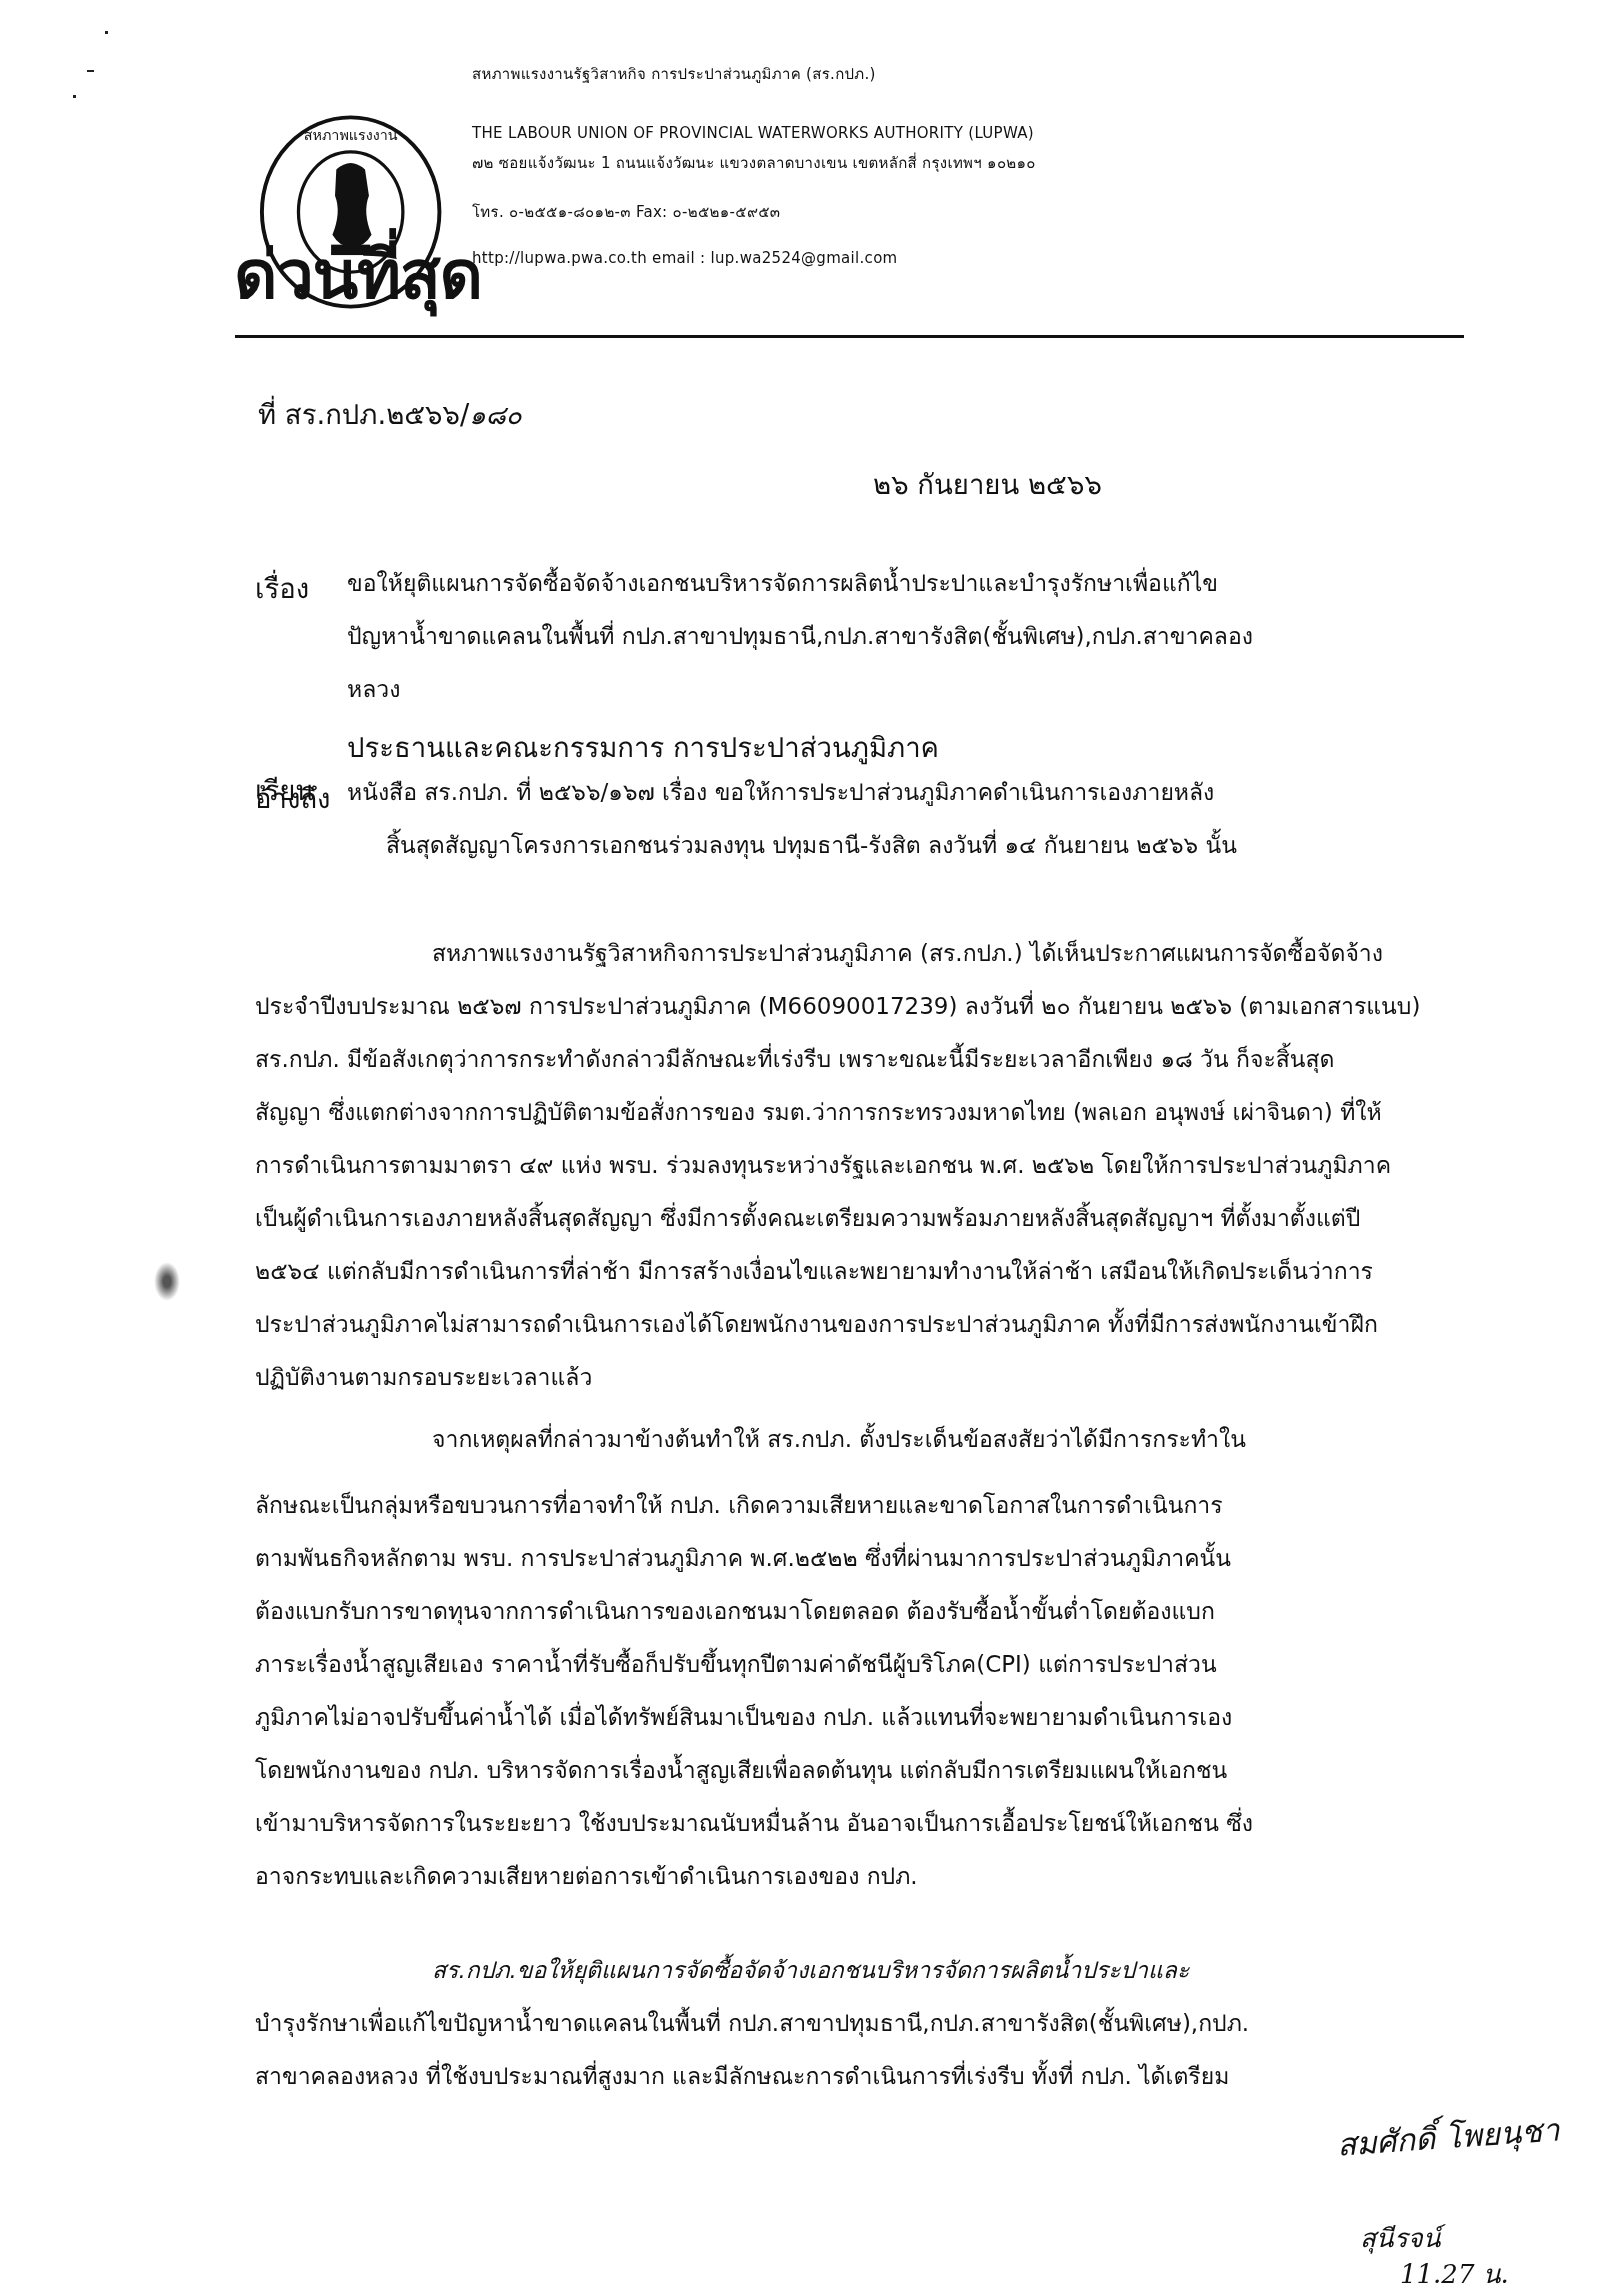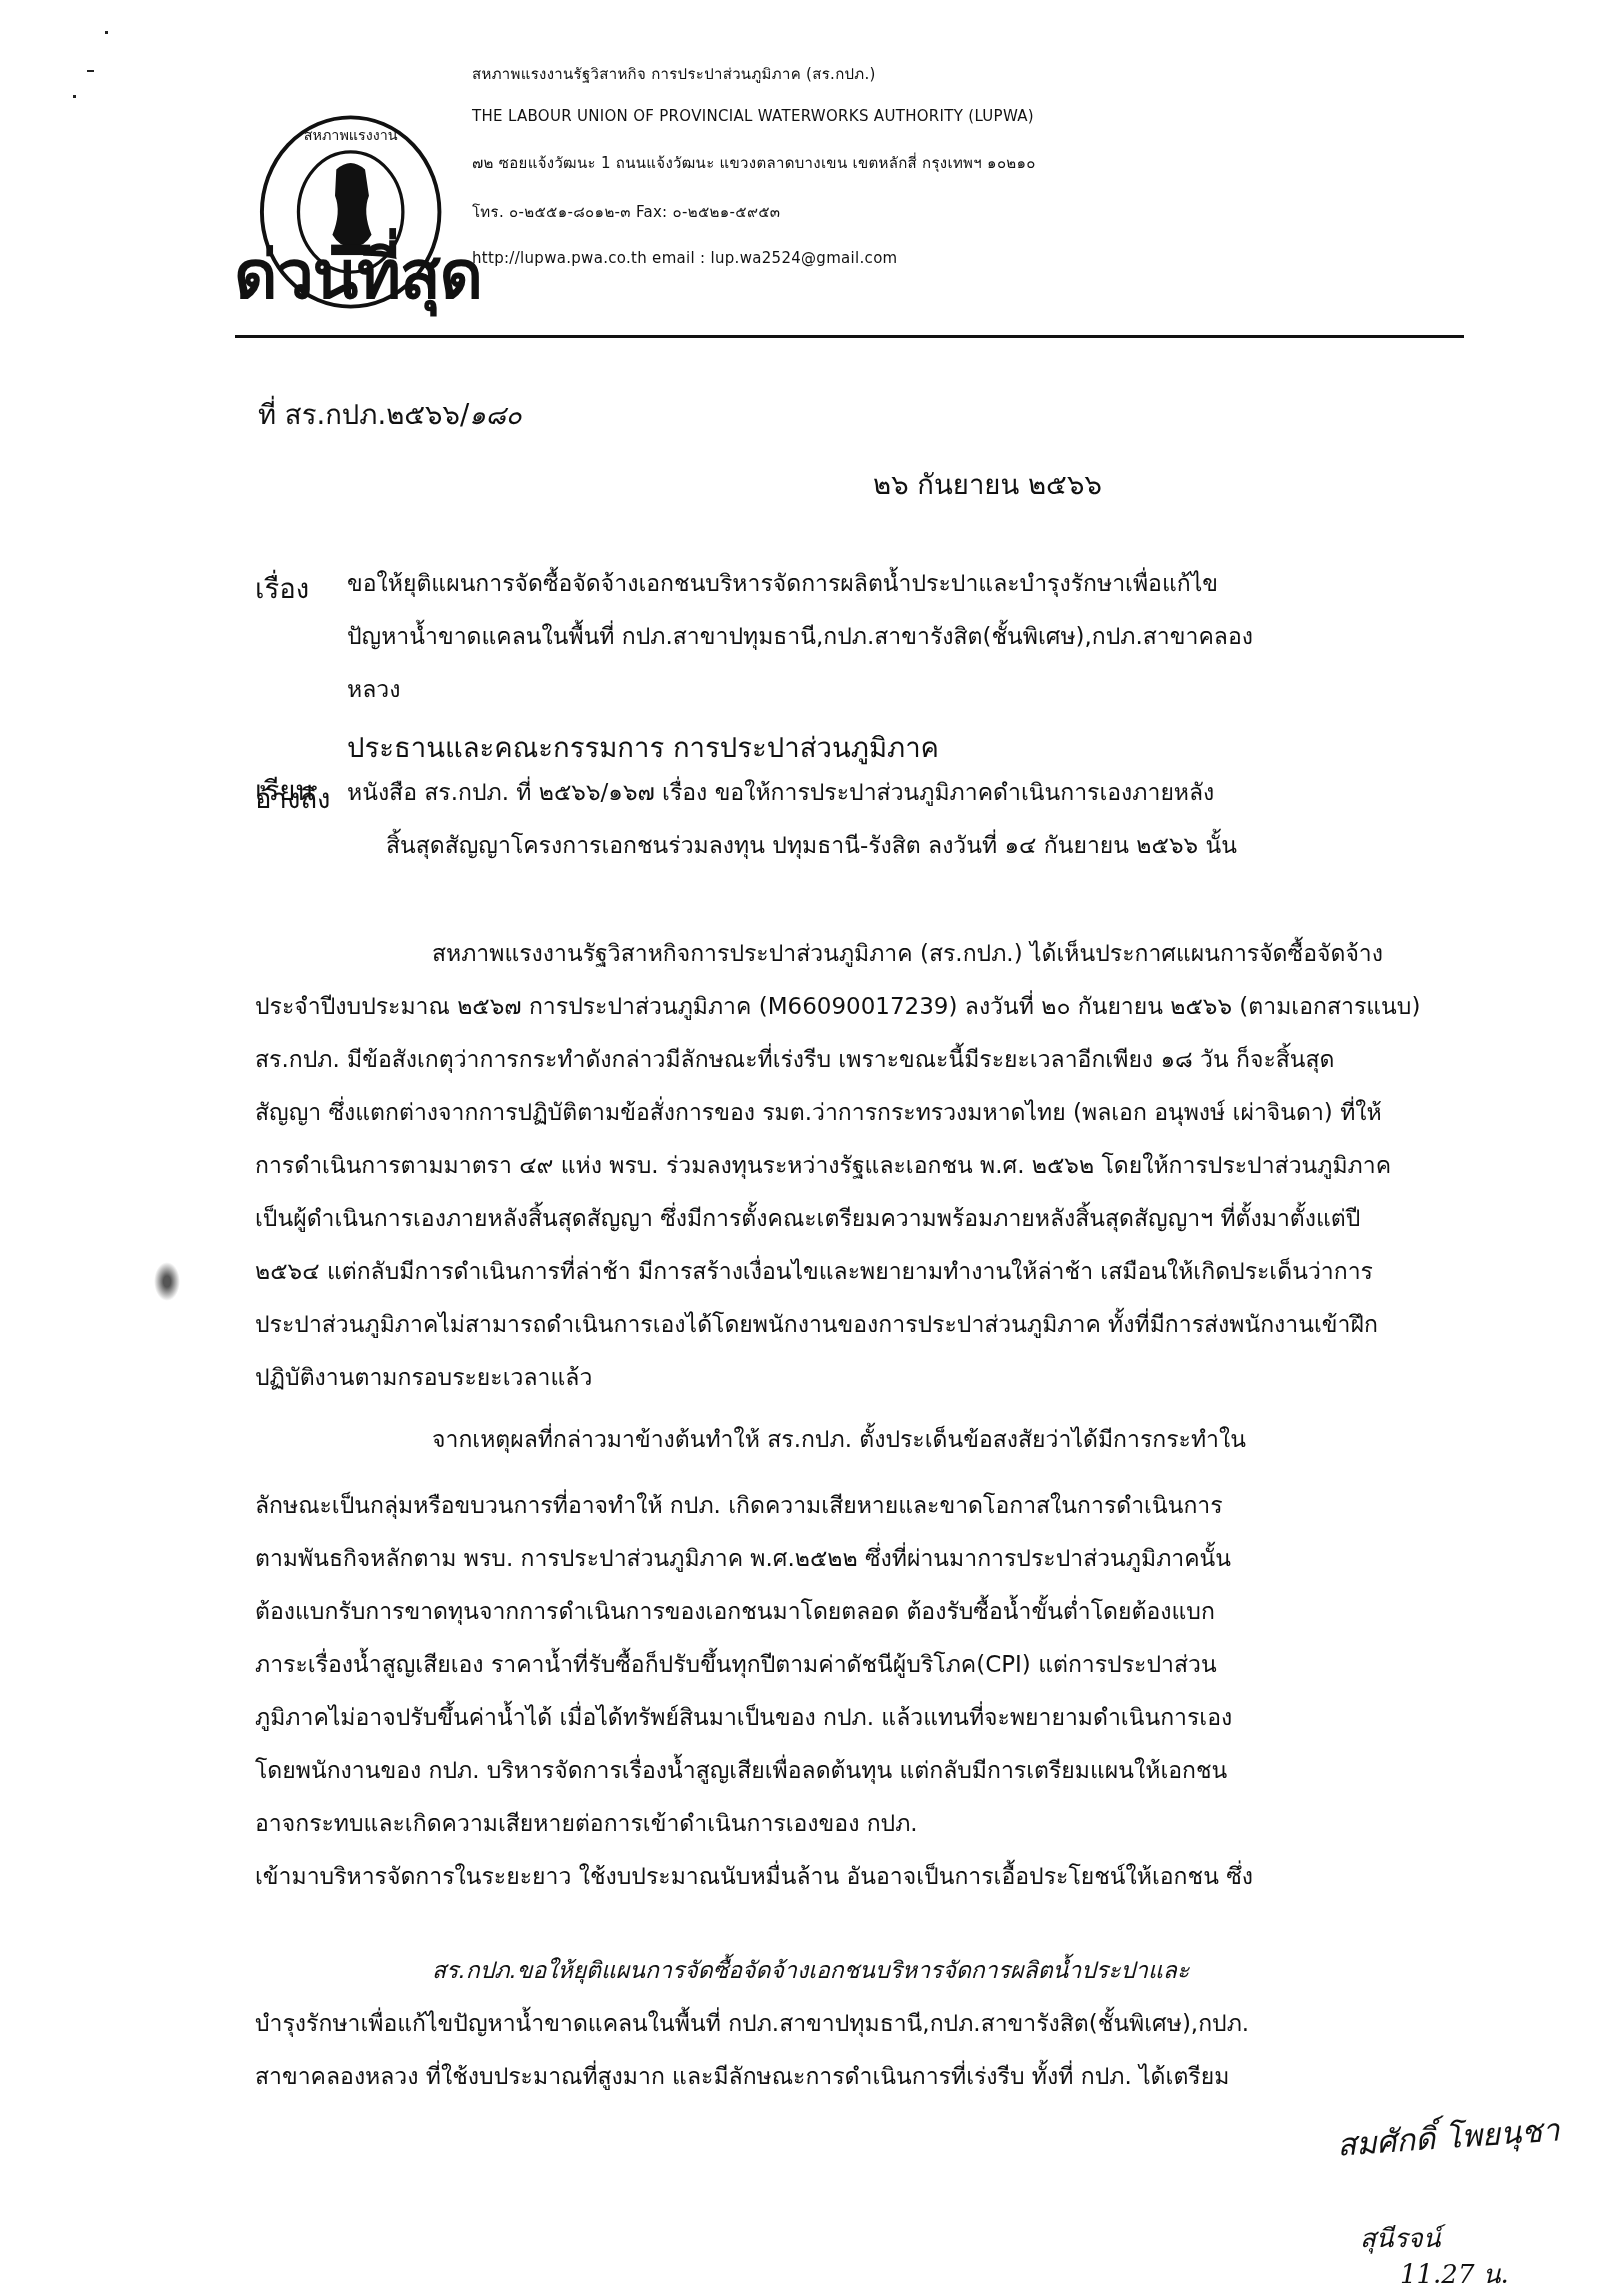--- a/index.html
+++ b/index.html
@@ -27,21 +27,21 @@
     <ellipse cx="142" cy="150" rx="136" ry="145" fill="none" stroke="#111" stroke-width="6"></ellipse>
     <ellipse cx="142" cy="150" rx="80" ry="92" fill="none" stroke="#111" stroke-width="5"></ellipse>
     <path d="M120 85 q22 -20 44 0 l6 40 q-10 25 4 60 q-12 20 -30 18 q-18 2 -30 -18 q14 -35 4 -60z" fill="#111"></path>
     <rect x="112" y="200" width="60" height="16" fill="#111"></rect>
     <text x="142" y="40" font-size="22" text-anchor="middle" fill="#111" font-family="DejaVu Sans, sans-serif">สหภาพแรงงาน</text>
   </svg>
 </div>
 <div class="urgent">ด่วนที่สุด</div>
 
 <div class="abs hdr" style="left:472px; top:62px;">สหภาพแรงงานรัฐวิสาหกิจ การประปาส่วนภูมิภาค (สร.กปภ.)</div>
-<div class="abs hdr" style="left:472px; top:107px;">THE LABOUR UNION OF PROVINCIAL WATERWORKS AUTHORITY (LUPWA)</div>
+<div class="abs hdr" style="left:472px; top:124px;">THE LABOUR UNION OF PROVINCIAL WATERWORKS AUTHORITY (LUPWA)</div>
 <div class="abs hdr" style="left:472px; top:151px;">๗๒ ซอยแจ้งวัฒนะ 1 ถนนแจ้งวัฒนะ แขวงตลาดบางเขน เขตหลักสี่ กรุงเทพฯ ๑๐๒๑๐</div>
 <div class="abs hdr" style="left:472px; top:200px;">โทร. ๐-๒๕๕๑-๘๐๑๒-๓  Fax: ๐-๒๕๒๑-๕๙๕๓</div>
 <div class="abs hdr" style="left:472px; top:249px;">http://lupwa.pwa.co.th  email : lup.wa2524@gmail.com</div>
 <div class="rule"></div>
 
 <div class="abs body-text" style="left:258px; top:392px;">
   <span>ที่ สร.กปภ.๒๕๖๖/</span><span class="note">๑๘๐</span>
 </div>
 
 <div class="abs body-text" style="left:873px; top:462px;">๒๖ กันยายน ๒๕๖๖</div>
@@ -75,22 +75,22 @@
 </div>
 
 <div class="para" style="top:1413px;">
   <span class="ln" style="padding-left:177px; margin-bottom:13px;">จากเหตุผลที่กล่าวมาข้างต้นทำให้ สร.กปภ. ตั้งประเด็นข้อสงสัยว่าได้มีการกระทำใน</span>
   <span class="ln">ลักษณะเป็นกลุ่มหรือขบวนการที่อาจทำให้ กปภ. เกิดความเสียหายและขาดโอกาสในการดำเนินการ</span>
   <span class="ln">ตามพันธกิจหลักตาม พรบ. การประปาส่วนภูมิภาค พ.ศ.๒๕๒๒ ซึ่งที่ผ่านมาการประปาส่วนภูมิภาคนั้น</span>
   <span class="ln">ต้องแบกรับการขาดทุนจากการดำเนินการของเอกชนมาโดยตลอด ต้องรับซื้อน้ำขั้นต่ำโดยต้องแบก</span>
   <span class="ln">ภาระเรื่องน้ำสูญเสียเอง ราคาน้ำที่รับซื้อก็ปรับขึ้นทุกปีตามค่าดัชนีผู้บริโภค(CPI) แต่การประปาส่วน</span>
   <span class="ln">ภูมิภาคไม่อาจปรับขึ้นค่าน้ำได้ เมื่อได้ทรัพย์สินมาเป็นของ กปภ. แล้วแทนที่จะพยายามดำเนินการเอง</span>
   <span class="ln">โดยพนักงานของ กปภ. บริหารจัดการเรื่องน้ำสูญเสียเพื่อลดต้นทุน แต่กลับมีการเตรียมแผนให้เอกชน</span>
+  <span class="ln">เข้ามาบริหารจัดการในระยะยาว ใช้งบประมาณนับหมื่นล้าน อันอาจเป็นการเอื้อประโยชน์ให้เอกชน ซึ่ง</span>
   <span class="ln">อาจกระทบและเกิดความเสียหายต่อการเข้าดำเนินการเองของ กปภ.</span>
-  <span class="ln">เข้ามาบริหารจัดการในระยะยาว ใช้งบประมาณนับหมื่นล้าน อันอาจเป็นการเอื้อประโยชน์ให้เอกชน ซึ่ง</span>
 </div>
 
 <div class="para" style="top:1944px;">
   <span class="ln" style="padding-left:177px;font-style:italic;">สร.กปภ.ขอให้ยุติแผนการจัดซื้อจัดจ้างเอกชนบริหารจัดการผลิตน้ำประปาและ</span>
   <span class="ln">บำรุงรักษาเพื่อแก้ไขปัญหาน้ำขาดแคลนในพื้นที่ กปภ.สาขาปทุมธานี,กปภ.สาขารังสิต(ชั้นพิเศษ),กปภ.</span>
   <span class="ln">สาขาคลองหลวง ที่ใช้งบประมาณที่สูงมาก และมีลักษณะการดำเนินการที่เร่งรีบ ทั้งที่ กปภ. ได้เตรียม</span>
 </div>
 
 <div class="abs sig" style="left:1337px; top:2112px; transform: rotate(-4deg);">สมศักดิ์ โพยนุชา</div>
 <div class="abs note" style="left:1360px; top:2217px;">สุนีรจน์</div>

